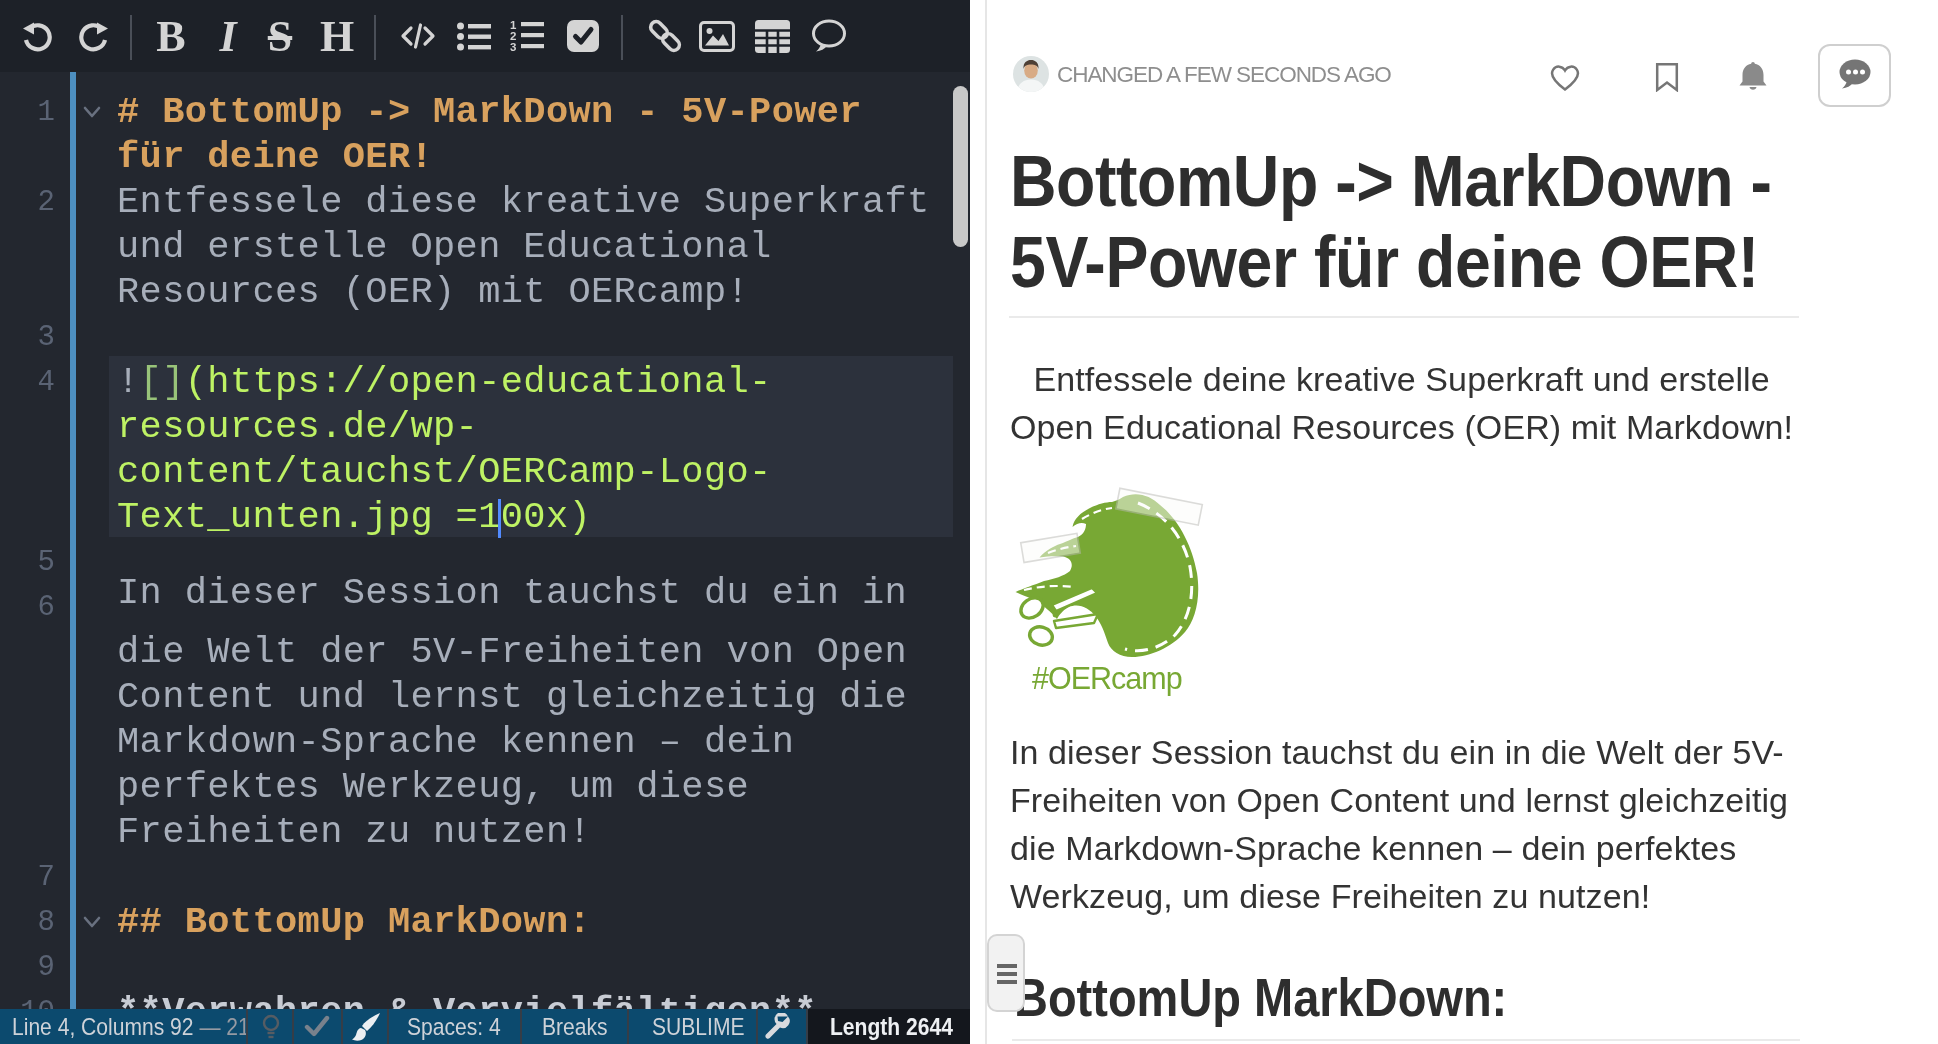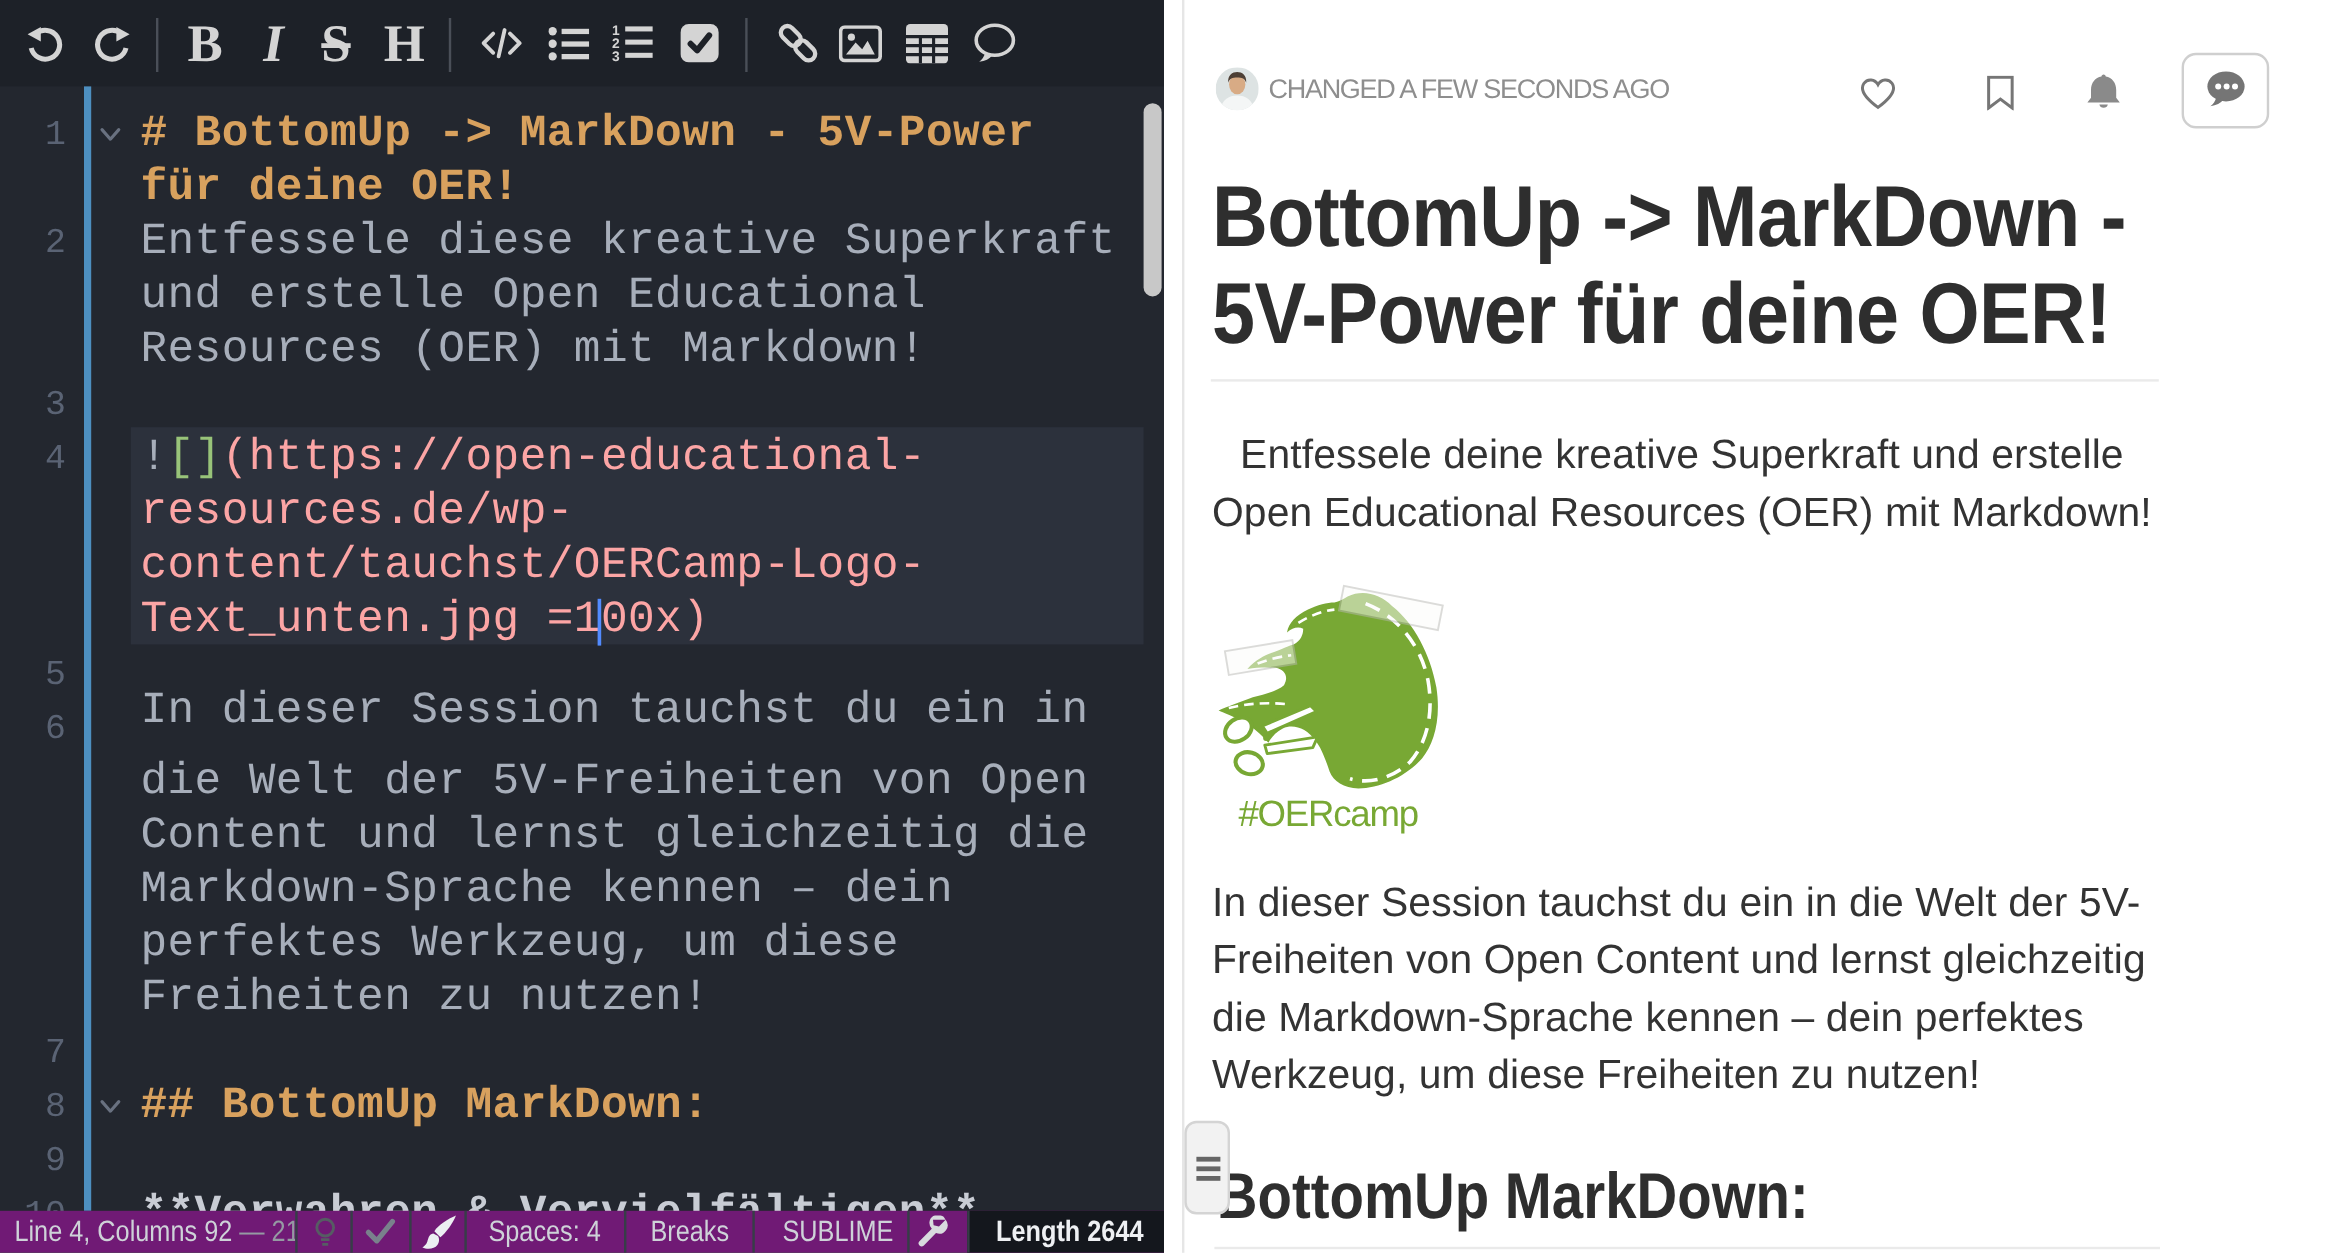--- a/index.html
+++ b/index.html
@@ -17,31 +17,31 @@
   #codearea { position:absolute; left:0; top:72px; width:970px; height:937px; }
   #hl4 { position:absolute; left:109px; top:284px; width:844px; height:181px;
     background:#2c313c; }
   .ln { position:absolute; left:0; width:55px; height:45px; text-align:right;
     font-family:"Liberation Mono", monospace; font-size:29px; line-height:45px;
     color:#5a6374; }
   .row { position:absolute; left:117px; height:45px; white-space:pre;
     font-family:"Liberation Mono", monospace; font-size:37px; line-height:45px;
     letter-spacing:0.37px; color:#a7aeba; }
   .h { color:#d8a15e; font-weight:bold; }
-  .u { color:#fca5a5; }
+  .u { color:#bef264; }
   .g { color:#98c379; }
   .b { color:#c8ccd4; font-weight:bold; }
   .chev { position:absolute; left:83px; width:18px; height:45px; }
   #bluebar { position:absolute; left:70px; top:0; width:6px; height:937px;
     background:#4d8fc0; }
   #scrollthumb { position:absolute; left:953px; top:14px; width:15px; height:161px;
     background:#c8c8c8; border-radius:8px; }
   
   #statusbar { position:absolute; left:0; top:1009px; width:970px; height:35px;
-    background:#701a75; color:#ced2d8; font-size:24.5px; }
+    background:#0c4a6e; color:#ced2d8; font-size:24.5px; }
   .sbdiv { position:absolute; top:0; width:2px; height:35px; background:#363d47; }
   .sbt { position:absolute; top:0; height:35px; line-height:36px; white-space:pre;
     transform:scaleX(0.86); transform-origin:left center; }
   
   #preview { position:absolute; left:970px; top:0; width:1080px; height:1044px;
     background:#fff; }
   #paneline { position:absolute; left:15px; top:0; width:2px; height:1044px;
     background:#e6e6e6; }
   #meta { position:absolute; left:87px; top:62px; font-size:22.5px; letter-spacing:-1.05px;
     color:#8e8e8e; }
@@ -166,21 +166,21 @@
       </div>
   </div>
   <div id="codearea">
     <div id="hl4"></div>
     <div class="ln" style="top:18px">1</div>
     <div class="row" style="top:18px"><span class="h"># BottomUp -&gt; MarkDown - 5V-Power</span></div>
     <div class="row" style="top:63px"><span class="h">für deine OER!</span></div>
     <div class="ln" style="top:108px">2</div>
     <div class="row" style="top:108px">Entfessele diese kreative Superkraft</div>
     <div class="row" style="top:153px">und erstelle Open Educational</div>
-    <div class="row" style="top:198px">Resources (OER) mit Markdown!</div>
+    <div class="row" style="top:198px">Resources (OER) mit OERcamp!</div>
     <div class="ln" style="top:243px">3</div>
     <div class="ln" style="top:288px">4</div>
     <div class="row" style="top:288px"><span>!</span><span class="g">[]</span><span class="u">(https://open-educational-</span></div>
     <div class="row" style="top:333px"><span class="u">resources.de/wp-</span></div>
     <div class="row" style="top:378px"><span class="u">content/tauchst/OERCamp-Logo-</span></div>
     <div class="row" style="top:423px"><span class="u">Text_unten.jpg =100x)</span></div>
     <div class="ln" style="top:468px">5</div>
     <div class="ln" style="top:513px">6</div>
     <div class="row" style="top:499px">In dieser Session tauchst du ein in</div>
     <div class="row" style="top:558px">die Welt der 5V-Freiheiten von Open</div>

